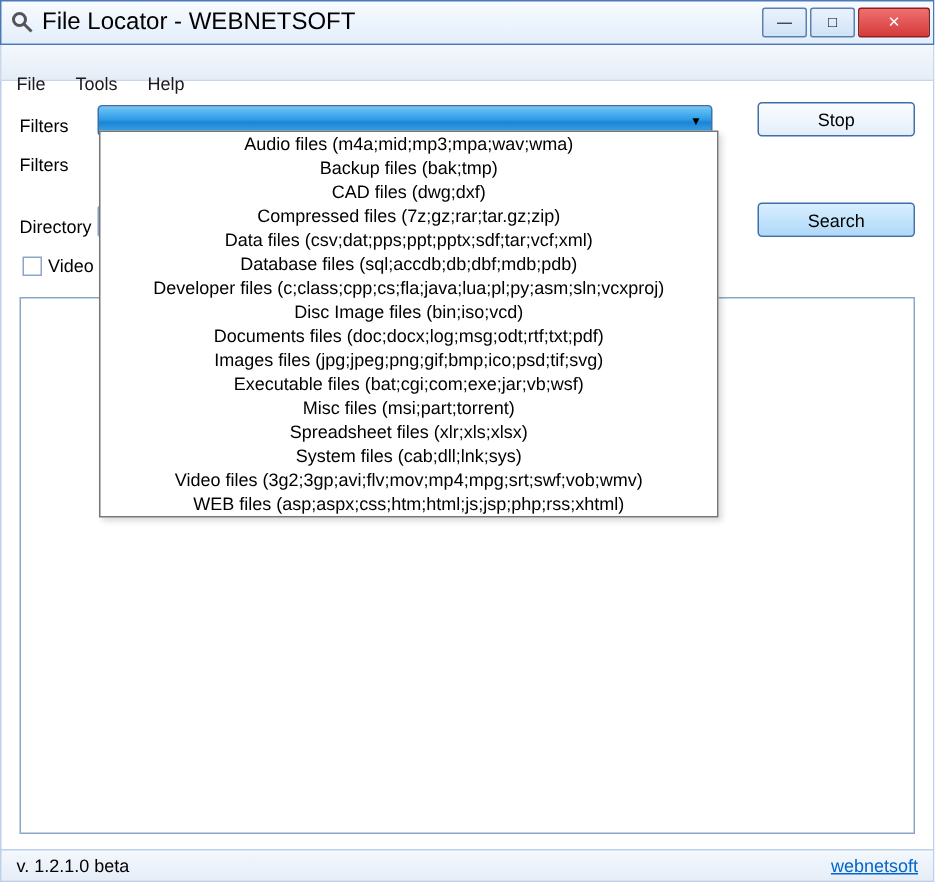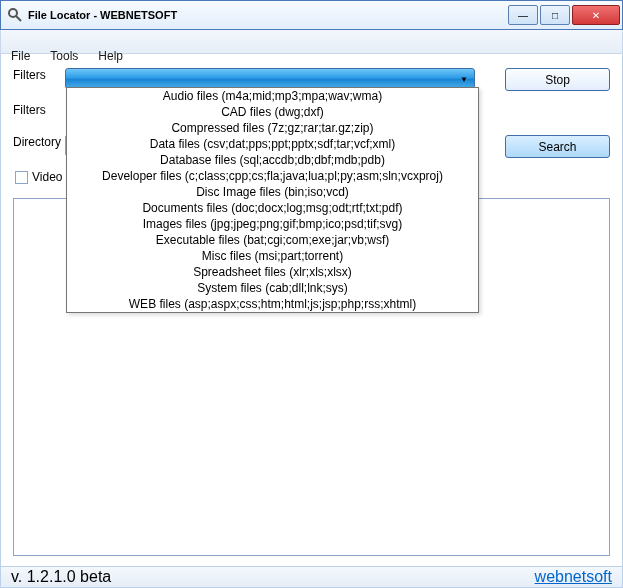--- a/index.html
+++ b/index.html
@@ -1,42 +1,42 @@
 <!DOCTYPE html>
 <html><head>
 <meta charset="utf-8">
 <style>
 * { box-sizing: border-box; margin: 0; padding: 0; }
 body { font-family: 'Segoe UI', Tahoma, sans-serif; font-size: 12px; background: #fff; width: 623px; height: 588px; overflow: hidden; position: relative; }
 
 .titlebar { height: 30px; background: linear-gradient(#f7fbff, #e3eefb); border: 1px solid #4a78b8; display: flex; align-items: center; padding: 0 2px 0 6px; position: relative; }
 .titlebar-icon { width: 16px; height: 16px; margin-right: 5px; display: inline-flex; align-items: center; justify-content: center; }
-.titlebar-text { font-size: 11px; color: #000; flex: 1; font-weight: bold; }
+.titlebar-text { font-size: 16px; color: #000; flex: 1; }
 .win-controls { display: flex; gap: 2px; margin-left: auto; }
 .win-btn { width: 30px; height: 20px; border: 1px solid #5a7fb0; border-radius: 2px; display: flex; align-items: center; justify-content: center; font-size: 10px; cursor: pointer; background: linear-gradient(#eaf3fc, #cfe3f7); }
 .win-btn.close { width: 48px; background: linear-gradient(#f07070, #d43a3a); color: #fff; border-color: #8a2020; }
 
 .menubar { height: 24px; background: linear-gradient(#f4f8fd, #e5edf7); border: 1px solid #c9d7e8; border-top: none; display: flex; align-items: center; padding: 0 10px; gap: 20px; }
 .menu-item { font-size: 12px; color: #1a1a1a; cursor: pointer; margin-top: 29px; }
 
 .content { padding: 14px 12px 0 12px; position: relative; height: calc(100% - 30px - 24px - 22px); border-left: 1px solid #bcd0e9; border-right: 1px solid #bcd0e9; }
-.row { display: flex; align-items: flex-start; margin-bottom: 12px; position: relative; }
+.row { display: flex; align-items: flex-end; margin-bottom: 12px; position: relative; }
 .label { width: 52px; font-size: 12px; color: #000; text-align: left; }
 .combo { flex: 0 0 410px; height: 21px; border: 1px solid #3e6fa8; background: linear-gradient(#6fc7f7, #2f9de8 45%, #1a84d6 55%, #47ade9); border-radius: 3px; position: relative; cursor: pointer; }
 .combo::after { content: '▼'; position: absolute; right: 6px; top: 50%; transform: translateY(-50%); font-size: 8px; color: #000; }
 .text-input { flex: 0 0 410px; height: 21px; border: 1px solid #8ba6c9; border-radius: 2px; background: #fff; padding: 0 4px; }
 .btn { width: 105px; height: 23px; border: 1px solid #3e6fa8; border-radius: 3px; background: linear-gradient(#fbfdff, #e3eefb); font-size: 12px; cursor: pointer; margin-left: auto; }
 .btn.search { background: linear-gradient(#d9efff, #aed8f9); border-color: #3e6fa8; }
 .checkbox-row { display: flex; align-items: center; gap: 4px; margin-left: 2px; }
 .checkbox-box { width: 13px; height: 13px; border: 1px solid #8ba6c9; background: #fff; cursor: pointer; }
 
 .dropdown { position: absolute; left: 65px; top: 33px; width: 413px; background: #fff; border: 1px solid #767676; z-index: 100; box-shadow: 2px 2px 4px rgba(0,0,0,0.15); }
 .dropdown-item { padding: 0px 6px; font-size: 12px; line-height: 16px; cursor: pointer; color: #000; text-align: center; }
 
-.footer { position: absolute; bottom: 0; left: 0; right: 0; height: 22px; background: linear-gradient(#f4f8fd, #e5edf7); border: 1px solid #bcd0e9; display: flex; align-items: center; padding: 0 10px; font-size: 16px; }
+.footer { position: absolute; bottom: 0; left: 0; right: 0; height: 22px; background: linear-gradient(#f4f8fd, #e5edf7); border: 1px solid #bcd0e9; display: flex; align-items: center; padding: 0 10px; font-size: 12px; }
 .footer-link { margin-left: auto; color: #0066cc; text-decoration: underline; cursor: pointer; }
 
 .results { position: absolute; left: 12px; right: 12px; top: 144px; bottom: 10px; border: 1px solid #8ba6c9; background: #fff; }
 </style>
 </head>
 <body>
 
 <div class="titlebar">
   <span class="titlebar-icon">
     <svg width="16" height="16" viewBox="0 0 16 16">
@@ -77,32 +77,34 @@
 
   <div class="row checkbox-row">
     <div class="checkbox-box"></div>
     <span>Video</span>
   </div>
 
   <div class="results"></div>
 
   <div class="dropdown" id="dropdown-list">
       <div class="dropdown-item">Audio files (m4a;mid;mp3;mpa;wav;wma)</div>
+      <div class="dropdown-item">Backup files (bak;tmp)</div>
       <div class="dropdown-item">CAD files (dwg;dxf)</div>
       <div class="dropdown-item">Compressed files (7z;gz;rar;tar.gz;zip)</div>
       <div class="dropdown-item">Data files (csv;dat;pps;ppt;pptx;sdf;tar;vcf;xml)</div>
       <div class="dropdown-item">Database files (sql;accdb;db;dbf;mdb;pdb)</div>
       <div class="dropdown-item">Developer files (c;class;cpp;cs;fla;java;lua;pl;py;asm;sln;vcxproj)</div>
       <div class="dropdown-item">Disc Image files (bin;iso;vcd)</div>
       <div class="dropdown-item">Documents files (doc;docx;log;msg;odt;rtf;txt;pdf)</div>
       <div class="dropdown-item">Images files (jpg;jpeg;png;gif;bmp;ico;psd;tif;svg)</div>
       <div class="dropdown-item">Executable files (bat;cgi;com;exe;jar;vb;wsf)</div>
       <div class="dropdown-item">Misc files (msi;part;torrent)</div>
       <div class="dropdown-item">Spreadsheet files (xlr;xls;xlsx)</div>
       <div class="dropdown-item">System files (cab;dll;lnk;sys)</div>
+      <div class="dropdown-item">Video files (3g2;3gp;avi;flv;mov;mp4;mpg;srt;swf;vob;wmv)</div>
       <div class="dropdown-item">WEB files (asp;aspx;css;htm;html;js;jsp;php;rss;xhtml)</div>
     </div>
 </div>
 
 <div class="footer">
   <span>v. 1.2.1.0 beta</span>
   <a class="footer-link">webnetsoft</a>
 </div>
 
 </body></html>

